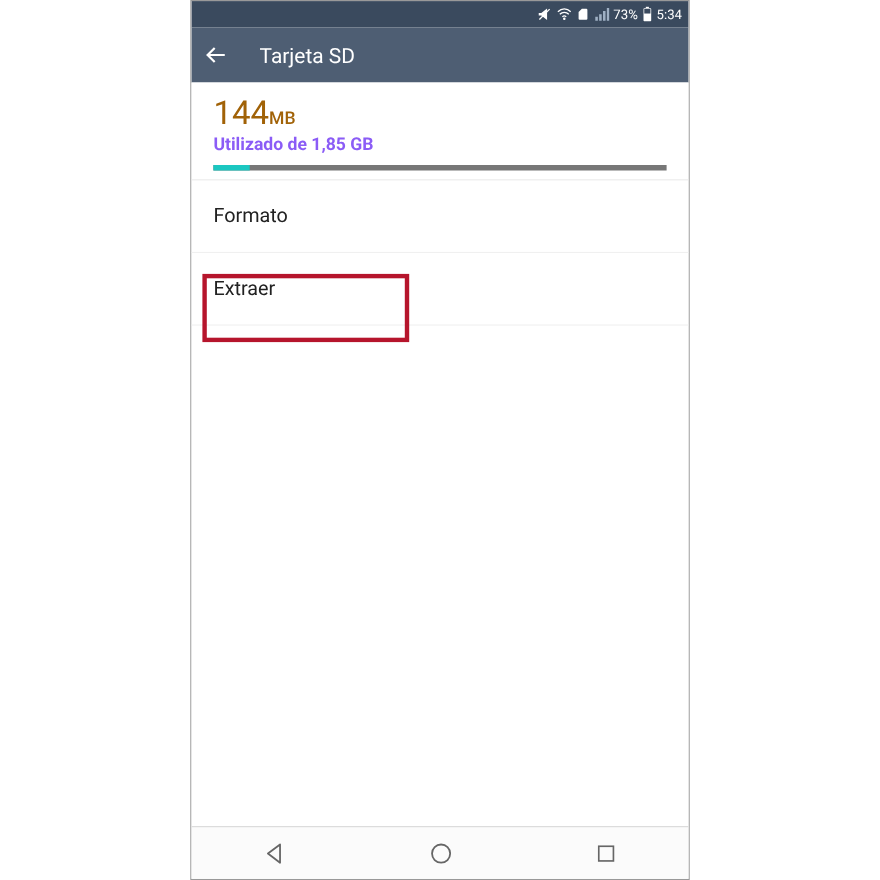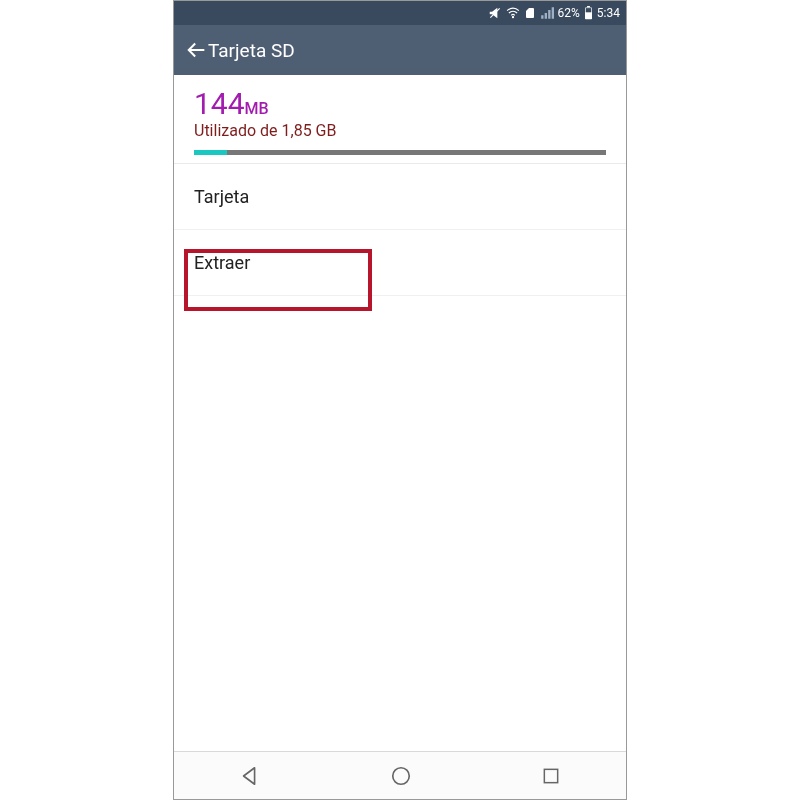--- a/index.html
+++ b/index.html
@@ -34,29 +34,29 @@
     gap: 4px;
   }
   .statusbar .ico { display: inline-flex; align-items: center; }
   .appbar {
     height: 50px;
     background: #4e5e73;
     color: #fff;
     display: flex;
     align-items: center;
     padding: 0 12px;
-    gap: 0;
+    gap: 28px;
   }
   .appbar .back { display: inline-flex; cursor: pointer; }
   .appbar .title { font-size: 19px; font-weight: 400; }
   .content { flex: 1; background: #fff; }
   .storage-block { padding: 14px 20px 8px 20px; border-bottom: 1px solid #eaeaea; }
-  .used-val { color: #a21caf; font-size: 30px; font-weight: 400; line-height: 1; }
+  .used-val { color: #a16207; font-size: 30px; font-weight: 400; line-height: 1; }
   .used-val .unit { font-size: 16px; font-weight: 500; }
-  .used-sub { color: #7f1d1d; font-size: 16px; margin-top: 2px; }
+  .used-sub { color: #8b5cf6; font-size: 16px; margin-top: 2px; font-weight: bold; }
   .bar {
     height: 5px;
     background: #777;
     margin-top: 10px;
     position: relative;
   }
   .bar .fill {
     position: absolute;
     left: 0; top: 0; bottom: 0;
     background: #1bc7c1;
@@ -112,21 +112,21 @@
     <span class="ico">
       <svg width="12" height="14" viewBox="0 0 24 24" fill="#fff">
           <path d="M18 2H10L4 8v12a2 2 0 0 0 2 2h12a2 2 0 0 0 2-2V4a2 2 0 0 0-2-2z"></path>
         </svg>
     </span>
     <span class="ico">
       <svg width="14" height="14" viewBox="0 0 24 24" fill="#9fb0c4">
           <path d="M2 22h4v-6H2v6zm6 0h4V12H8v10zm6 0h4V7h-4v15zm6 0h4V2h-4v20z"></path>
         </svg>
     </span>
-    <span>62%</span>
+    <span>73%</span>
     <span class="ico">
       <svg width="9" height="14" viewBox="0 0 12 20" fill="#fff">
           <rect x="1" y="2" width="10" height="17" rx="1"></rect>
           <rect x="4" y="0" width="4" height="2"></rect>
           <rect x="2" y="3" width="8" height="6" fill="#3a4a5e"></rect>
         </svg>
     </span>
     <span>5:34</span>
   </div>
 
@@ -146,21 +146,21 @@
       <div class="used-val">
         <span>144</span><span class="unit">MB</span>
       </div>
       <div class="used-sub">Utilizado de 1,85 GB</div>
       <div class="bar">
         <div class="fill" style="width:8%"></div>
       </div>
     </div>
 
     <div class="row">
-      <span>Tarjeta</span>
+      <span>Formato</span>
     </div>
 
     <div class="row">
       <span>Extraer</span>
     </div>
 
     <div class="highlight-box"></div>
 
   </div>
 

